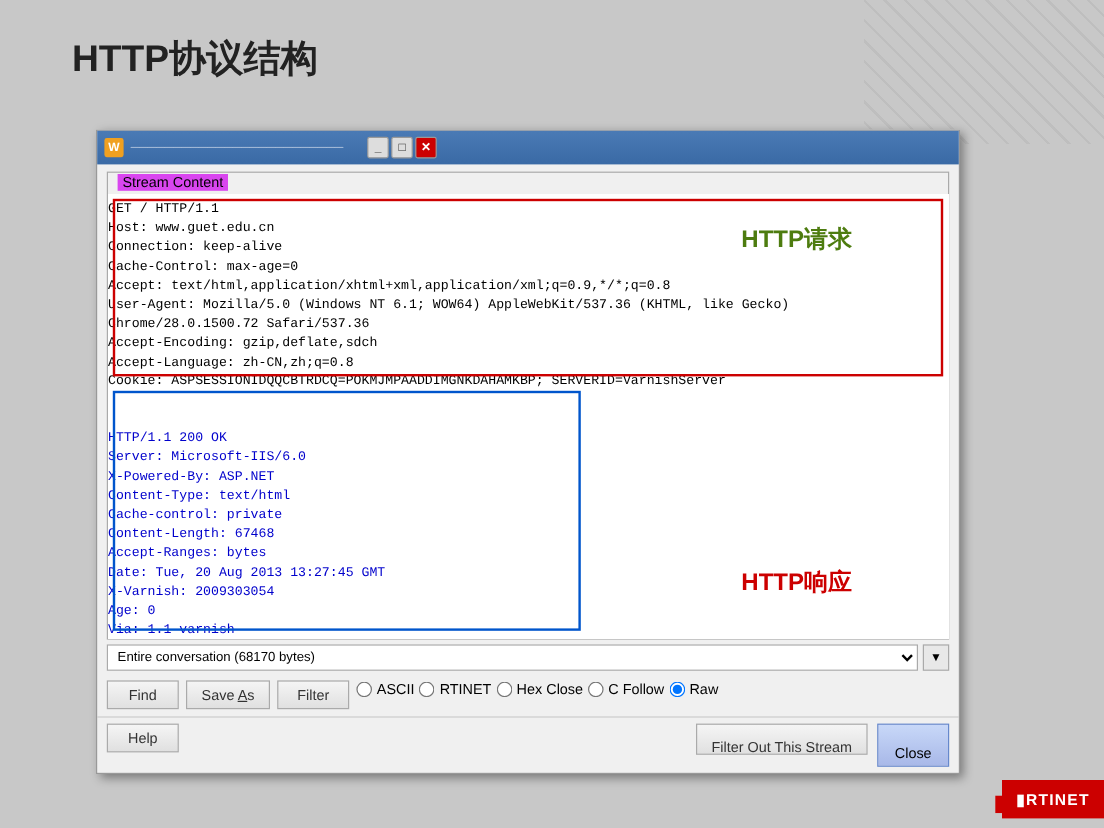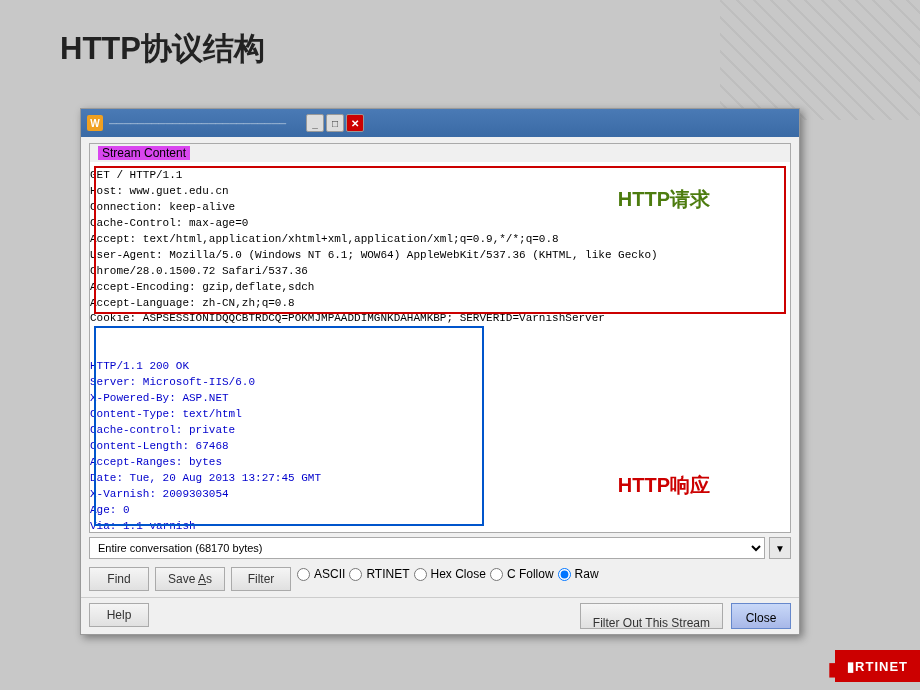--- a/index.html
+++ b/index.html
@@ -266,23 +266,23 @@
       padding: 12px 12px;
       border: 1px solid #aaa;
       background: linear-gradient(to bottom, #f5f5f5, #e0e0e0);
       cursor: pointer;
       font-size: 12px;
       color: #333;
       margin-left: 42px;
     }
 
     .close-action-btn {
-      height: 26px;
+      height: 16px;
       min-width: 60px;
-      padding: 7px 12px;
+      padding: 17px 12px;
       border: 1px solid #6688cc;
       background: linear-gradient(to bottom, #c8d8f8, #a8b8e8);
       cursor: pointer;
       font-size: 12px;
       color: #000;
     }
   </style>
 </head>
 <body>
 

